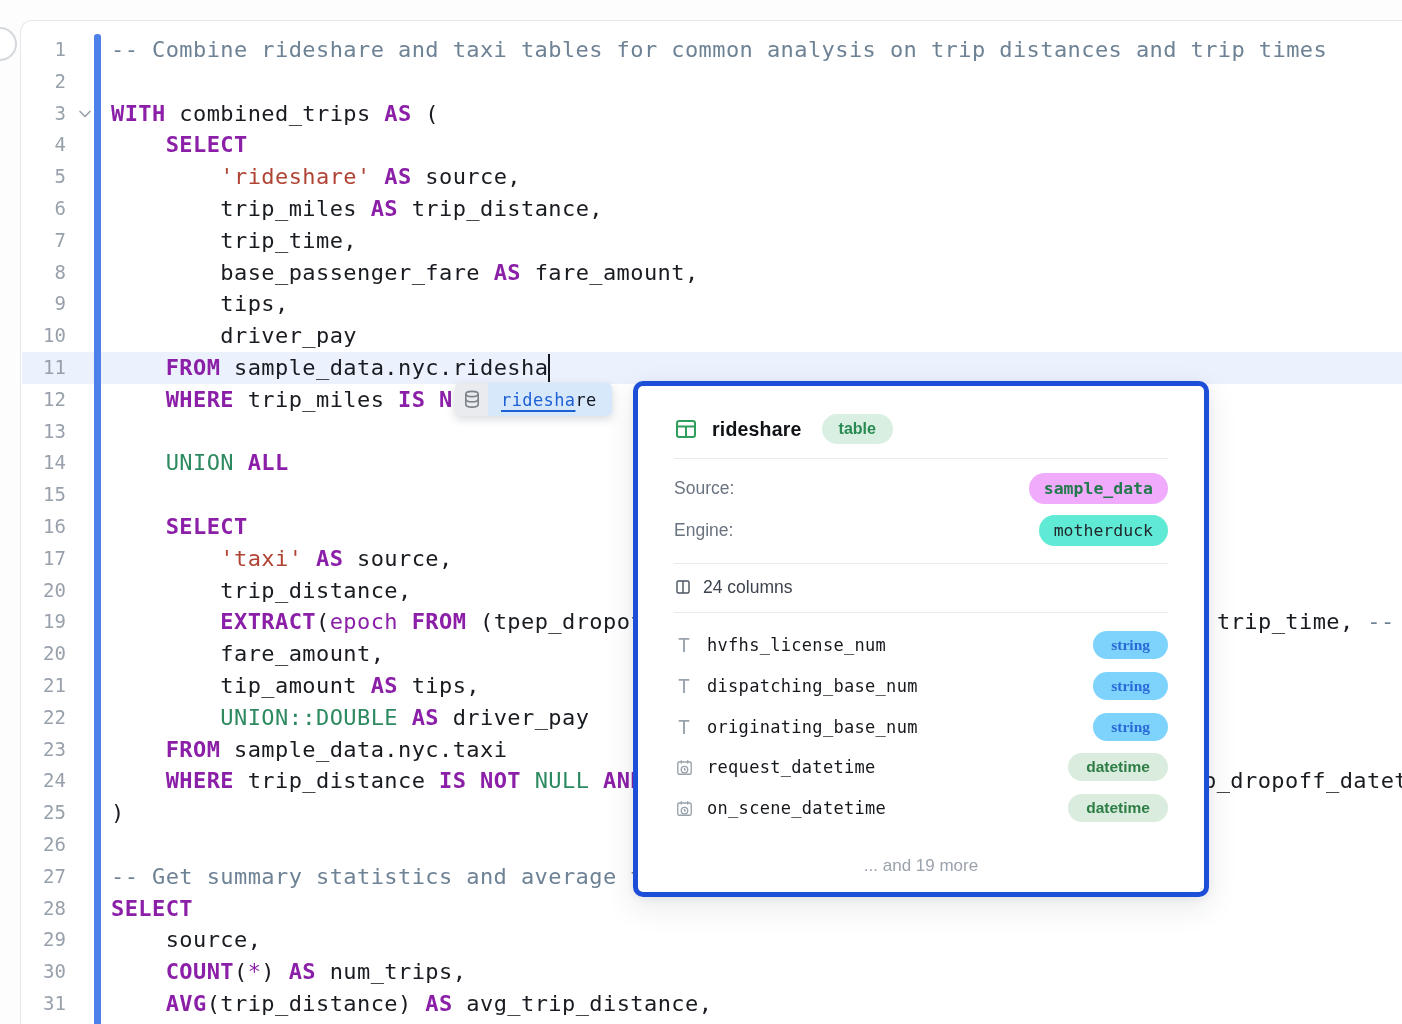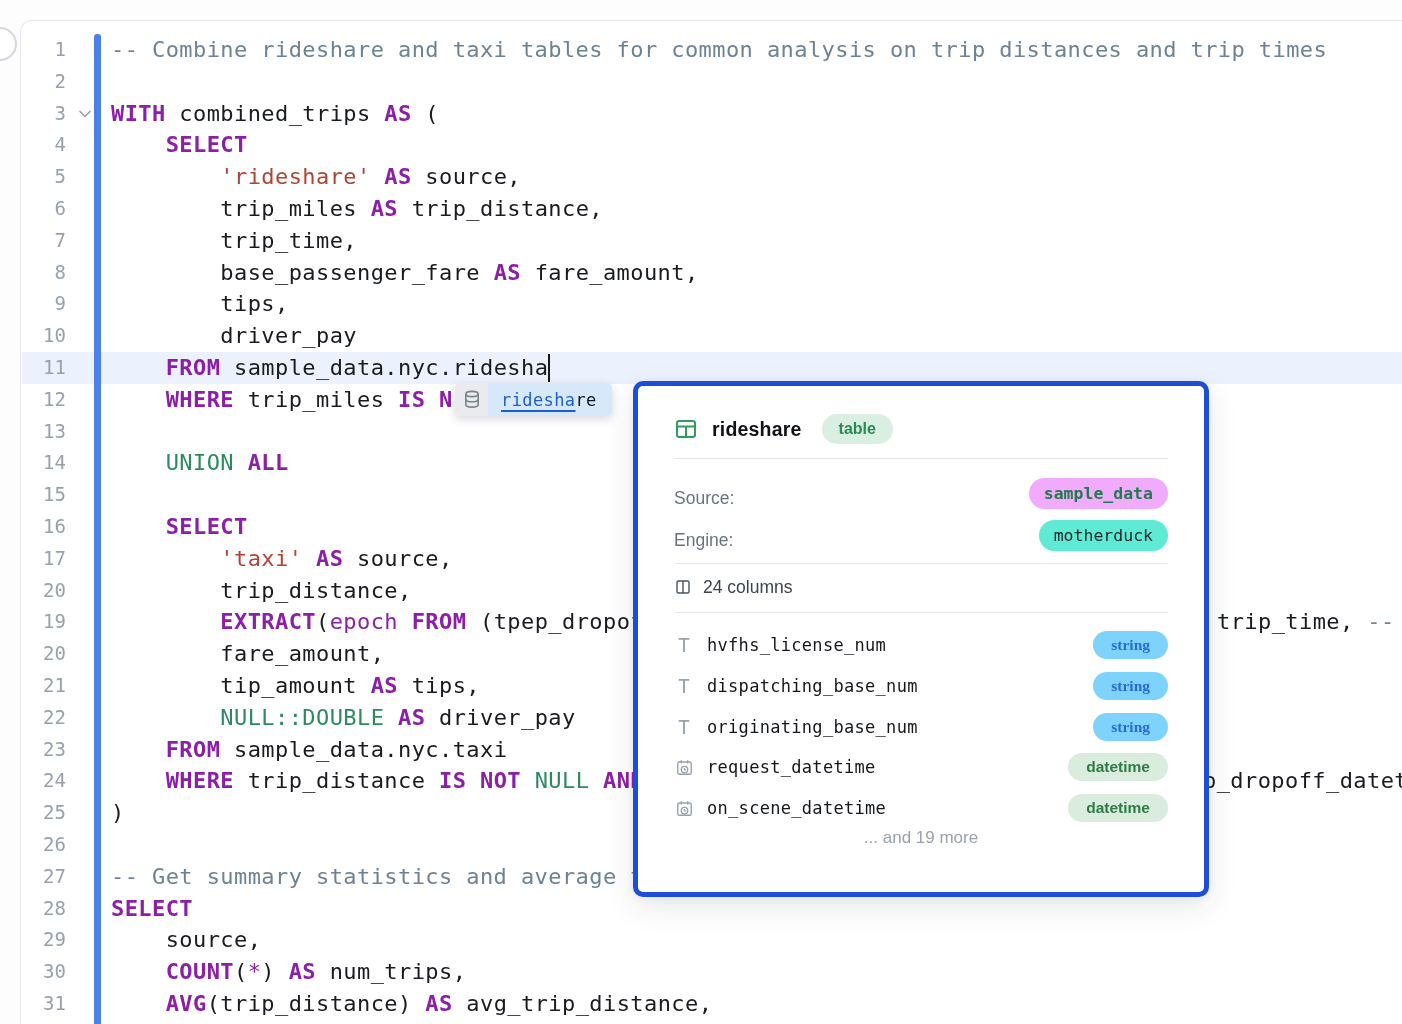--- a/index.html
+++ b/index.html
@@ -44,37 +44,37 @@
 
   .popup { position:absolute; left:633px; top:381px; width:576px; height:516px; box-sizing:border-box; background:#fff;
            border:5px solid #1d4ed8; border-radius:10px; padding:0 36px;
            box-shadow:0 10px 30px rgba(25,35,55,.10), 0 2px 8px rgba(25,35,55,.06); z-index:30; }
   .pop-head { display:flex; align-items:center; gap:14px; margin-top:26px; height:34px; }
   .pop-title { font-size:19.5px; font-weight:bold; color:#0f1216; letter-spacing:.2px; }
   .pill-type { margin-left:6px; background:#d9efe1; color:#278a52; font-size:16px; font-weight:bold;
                padding:6px 17px; border-radius:999px; }
   .hr { height:1px; background:#e8eaed; margin-top:12px; }
   .hr3 { margin-top:2px; }
-  .attr-row { display:flex; justify-content:space-between; align-items:flex-end; height:42px; }
+  .attr-row { display:flex; justify-content:space-between; align-items:center; height:42px; }
   .attr-first { margin-top:8px; }
   .attr-label { font-size:17.5px; color:#6a7380; }
   .chip { border-radius:16px; font-family:"DejaVu Sans Mono",monospace; font-size:16.5px; padding:6px 15px; }
   .chip-green { background:#f0abfc; color:#227a4c; font-weight:bold; }
   .chip-gray  { background:#5eead4; color:#22262c; }
   .cols-head { display:flex; align-items:center; gap:11px; height:46px; font-size:17.5px; color:#3c434d; }
   #colList { margin-top:12px; }
   .col-row { display:flex; justify-content:space-between; align-items:center; height:40.7px; }
   .col-left { display:flex; align-items:center; gap:13px; }
   .col-ticon { width:20px; text-align:center; color:#9aa3ad; font-family:"DejaVu Sans Mono",monospace; font-size:19px; }
   .col-icn { width:20px; display:flex; align-items:center; justify-content:center; }
   .col-name { font-family:"DejaVu Sans Mono",monospace; font-size:17px; letter-spacing:.3px; color:#14171c; }
   .tbadge { border-radius:999px; font-size:15.5px; font-weight:bold; padding:5px 18px; }
   .tbadge-blue  { background:#7dd3fc; color:#2b6bd8;font-family:Liberation Serif, serif; }
   .tbadge-green { background:#d9ecdd; color:#2e7d46; }
-  .more { text-align:center; color:#9aa2ac; font-size:17px; margin-top:0; }
+  .more { text-align:center; color:#9aa2ac; font-size:17px; margin-top:28px; }
 </style>
 </head>
 <body>
 
 <div class="screen">
 
   <div class="left-circle"></div>
 
   <div class="panel">
     <div class="active-line" id="activeLine" style="top: 331px;"></div>
@@ -133,21 +133,21 @@
         <div class="cl"><span class="tk-plain">    </span><span class="tk-keyword">WHERE</span><span class="tk-plain"> trip_miles </span><span class="tk-keyword">IS</span><span class="tk-plain"> </span><span class="tk-keyword">N</span></div>
         <div class="cl"></div>
         <div class="cl"><span class="tk-plain">    </span><span class="tk-type">UNION</span><span class="tk-plain"> </span><span class="tk-keyword">ALL</span></div>
         <div class="cl"></div>
         <div class="cl"><span class="tk-plain">    </span><span class="tk-keyword">SELECT</span></div>
         <div class="cl"><span class="tk-plain">        </span><span class="tk-string">'taxi'</span><span class="tk-plain"> </span><span class="tk-keyword">AS</span><span class="tk-plain"> source,</span></div>
         <div class="cl"><span class="tk-plain">        trip_distance,</span></div>
         <div class="cl"><span class="tk-plain">        </span><span class="tk-keyword">EXTRACT</span><span class="tk-plain">(</span><span class="tk-keyword2">epoch</span><span class="tk-plain"> </span><span class="tk-keyword">FROM</span><span class="tk-plain"> (tpep_dropof</span><span class="frag" style="left: 1106px;"><span class="tk-plain">trip_time, </span><span class="tk-comment">--</span></span></div>
         <div class="cl"><span class="tk-plain">        fare_amount,</span></div>
         <div class="cl"><span class="tk-plain">        tip_amount </span><span class="tk-keyword">AS</span><span class="tk-plain"> tips,</span></div>
-        <div class="cl"><span class="tk-plain">        </span><span class="tk-type">NULL::DOUBLE</span><span class="tk-plain"> </span><span class="tk-keyword">AS</span><span class="tk-plain"> driver_pay</span></div>
+        <div class="cl"><span class="tk-plain">        </span><span class="tk-type">UNION::DOUBLE</span><span class="tk-plain"> </span><span class="tk-keyword">AS</span><span class="tk-plain"> driver_pay</span></div>
         <div class="cl"><span class="tk-plain">    </span><span class="tk-keyword">FROM</span><span class="tk-plain"> sample_data.nyc.taxi</span></div>
         <div class="cl"><span class="tk-plain">    </span><span class="tk-keyword">WHERE</span><span class="tk-plain"> trip_distance </span><span class="tk-keyword">IS</span><span class="tk-plain"> </span><span class="tk-keyword">NOT</span><span class="tk-plain"> </span><span class="tk-type">NULL</span><span class="tk-plain"> </span><span class="tk-keyword">AND</span><span class="frag" style="left: 1092px;"><span class="tk-plain">p_dropoff_datet</span></span></div>
         <div class="cl"><span class="tk-plain">)</span></div>
         <div class="cl"></div>
         <div class="cl"><span class="tk-comment">-- Get summary statistics and average t</span></div>
         <div class="cl"><span class="tk-keyword">SELECT</span></div>
         <div class="cl"><span class="tk-plain">    source,</span></div>
         <div class="cl"><span class="tk-plain">    </span><span class="tk-keyword">COUNT</span><span class="tk-plain">(</span><span class="tk-keyword2">*</span><span class="tk-plain">) </span><span class="tk-keyword">AS</span><span class="tk-plain"> num_trips,</span></div>
         <div class="cl"><span class="tk-plain">    </span><span class="tk-keyword">AVG</span><span class="tk-plain">(trip_distance) </span><span class="tk-keyword">AS</span><span class="tk-plain"> avg_trip_distance,</span></div>
         <div class="cl"><span class="tk-plain">    </span><span class="tk-keyword">AVG</span><span class="tk-plain">(trip_time) </span><span class="tk-keyword">AS</span><span class="tk-plain"> avg_trip_time,</span></div>

